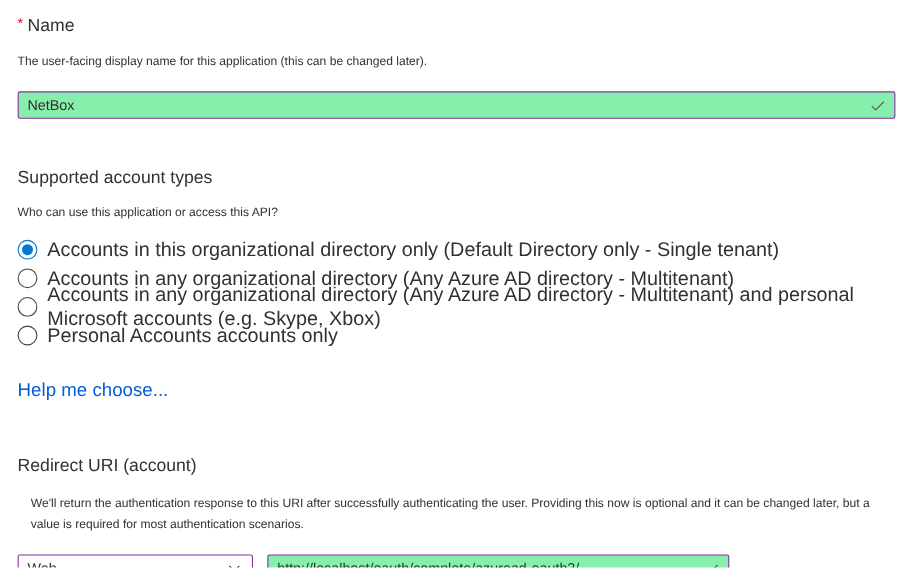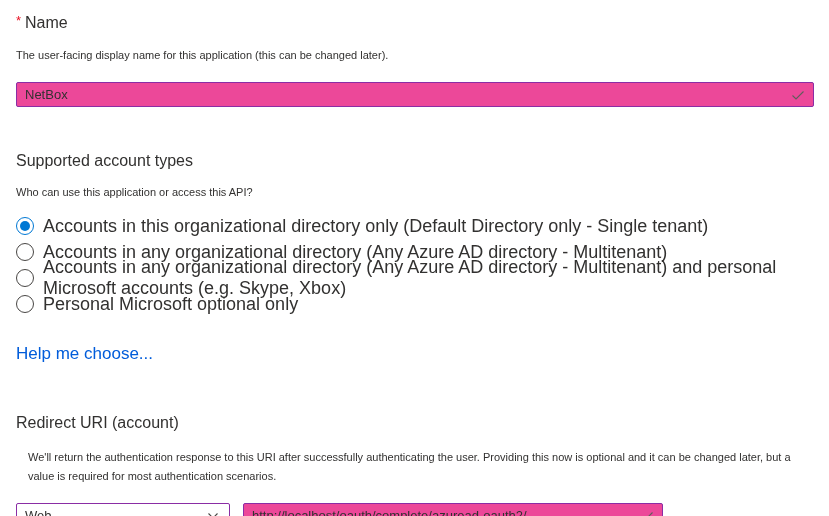--- a/index.html
+++ b/index.html
@@ -32,21 +32,21 @@
   
   .name-heading { margin-top: 11px; }
   .name-desc { margin-top: 13px; }
 
   .input-wrap { position: relative; }
   .text-input {
     width: 100%;
     height: 25px;
     border: 1px solid #8a2da5;
     border-radius: 2px;
-    background: #ec4899;
+    background: #86efac;
     font-family: "Liberation Sans", "DejaVu Sans", sans-serif;
     font-size: 13px;
     color: #323130;
     padding: 0 30px 0 8px;
     outline: none;
   }
   .name-input-wrap { margin-top: 17px; width: 798px; }
   .check-icon {
     position: absolute;
     right: 8px;
@@ -168,21 +168,21 @@
     <div class="radio-row">
       <span class="radio-circle"></span>
       <span class="radio-label">Accounts in any organizational directory (Any Azure AD directory - Multitenant)</span>
     </div>
     <div class="radio-row">
       <span class="radio-circle"></span>
       <span class="radio-label">Accounts in any organizational directory (Any Azure AD directory - Multitenant) and personal Microsoft accounts (e.g. Skype, Xbox)</span>
     </div>
     <div class="radio-row">
       <span class="radio-circle"></span>
-      <span class="radio-label">Personal Microsoft optional only</span>
+      <span class="radio-label">Personal Accounts accounts only</span>
     </div>
   </div>
 
   <a class="help-link">Help me choose...</a>
 
   
   <h2 class="section-heading redirect-heading">Redirect URI (account)</h2>
 
   <div class="body-text redirect-desc">We'll return the authentication response to this URI after successfully authenticating the user. Providing this now is optional and it can be changed later, but a value is required for most authentication scenarios.</div>
 

